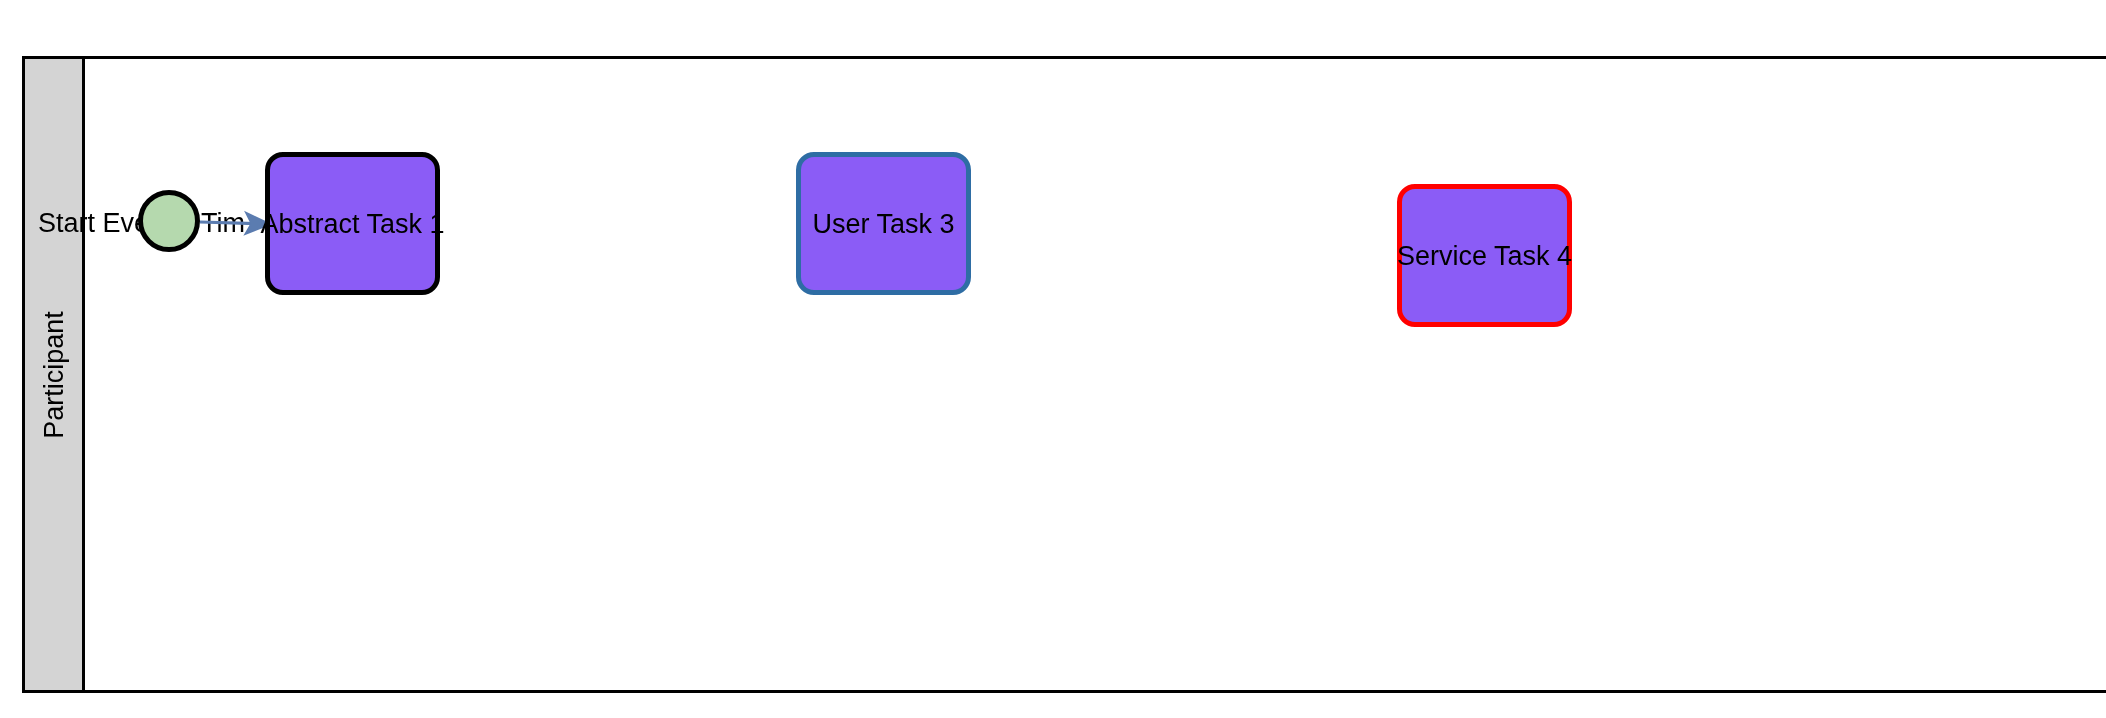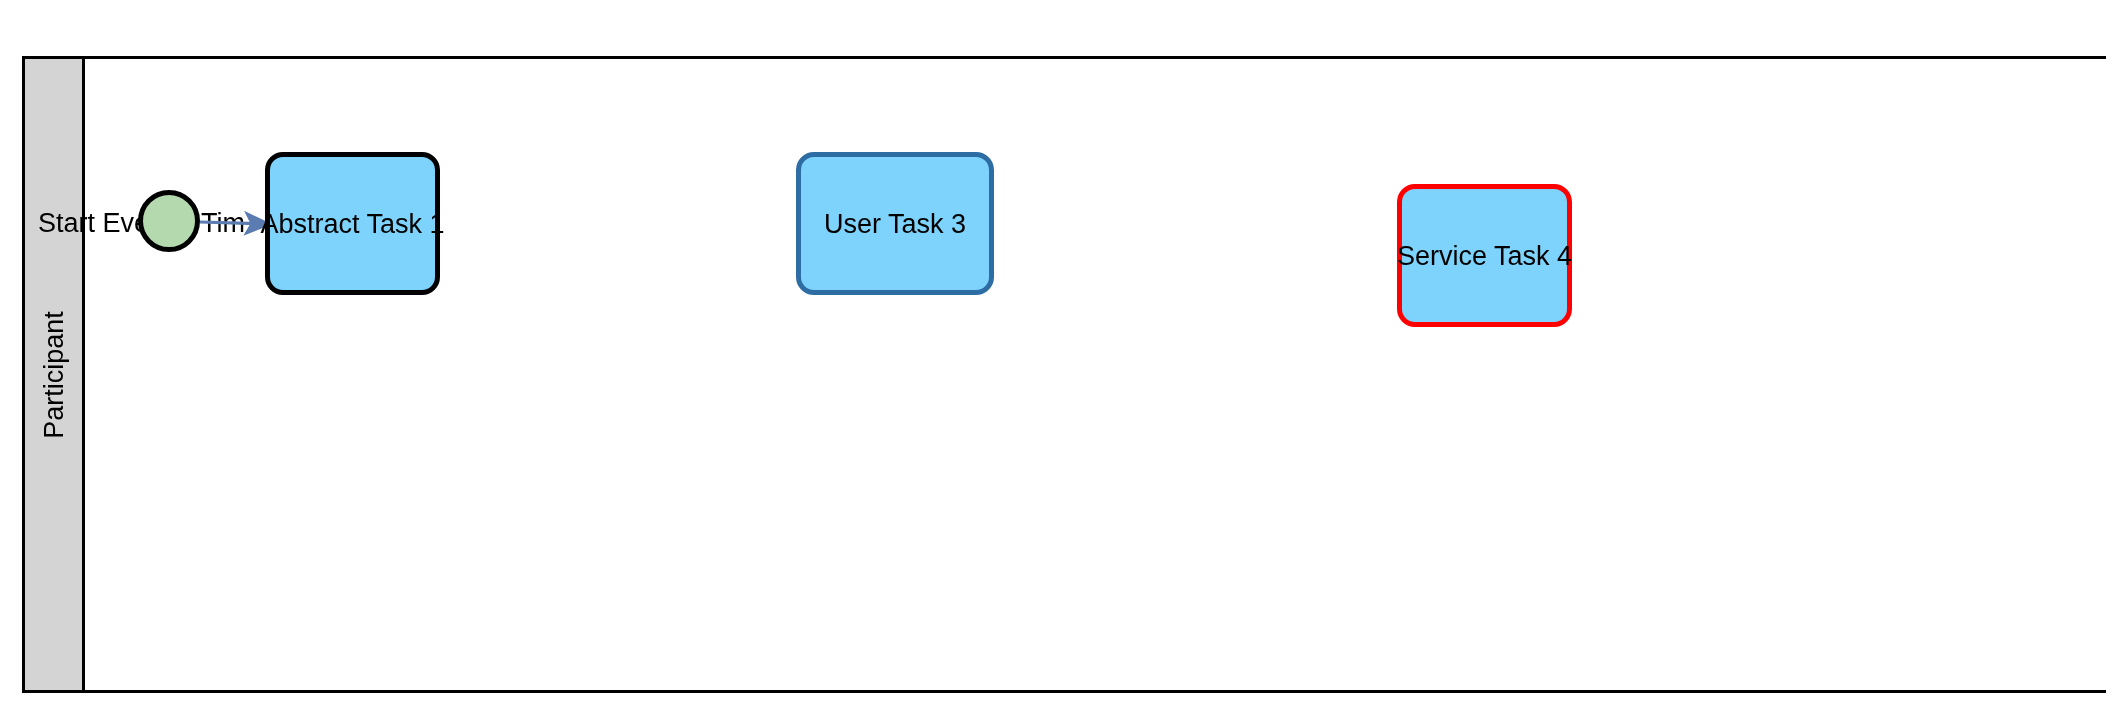--- a/index.html
+++ b/index.html
@@ -53,21 +53,21 @@
     white-space: nowrap;
     font-size: 27px;
     color: #000000;
     line-height: 1;
   }
 
   
   .node {
     position: absolute;
     box-sizing: border-box;
-    background: #7dd3fc;
+    background: #8b5cf6;
   }
 
   .task {
     border-radius: 18px;
     display: block;
   }
   .task-label {
     position: absolute;
     top: 50%;
     left: 50%;
@@ -133,21 +133,21 @@
   </svg>
 
   <span class="event-label" style="left:38px; top:210px;">Start Event 1 Tim</span>
 
   <div class="node event" style="left:138px; top:190px; width:62px; height:62px; z-index:3;"></div>
 
   <div class="node task task-abstract" style="left:265px; top:152px; width:175px; height:143px; z-index:5;">
     <span class="task-label">Abstract Task 1</span>
   </div>
 
-  <div class="node task task-user" style="left:796px; top:152px; width:198px; height:143px; z-index:5;text-align:center;">
+  <div class="node task task-user" style="left:796px; top:152px; width:175px; height:143px; z-index:5;text-align:center;">
     <span class="task-label">User Task 3</span>
   </div>
 
   <div class="node task task-service" style="left:1397px; top:152px; width:175px; height:143px; z-index:5;">
     <span class="task-label">Service Task 4</span>
   </div>
 
 </div>
 
 </body></html>

